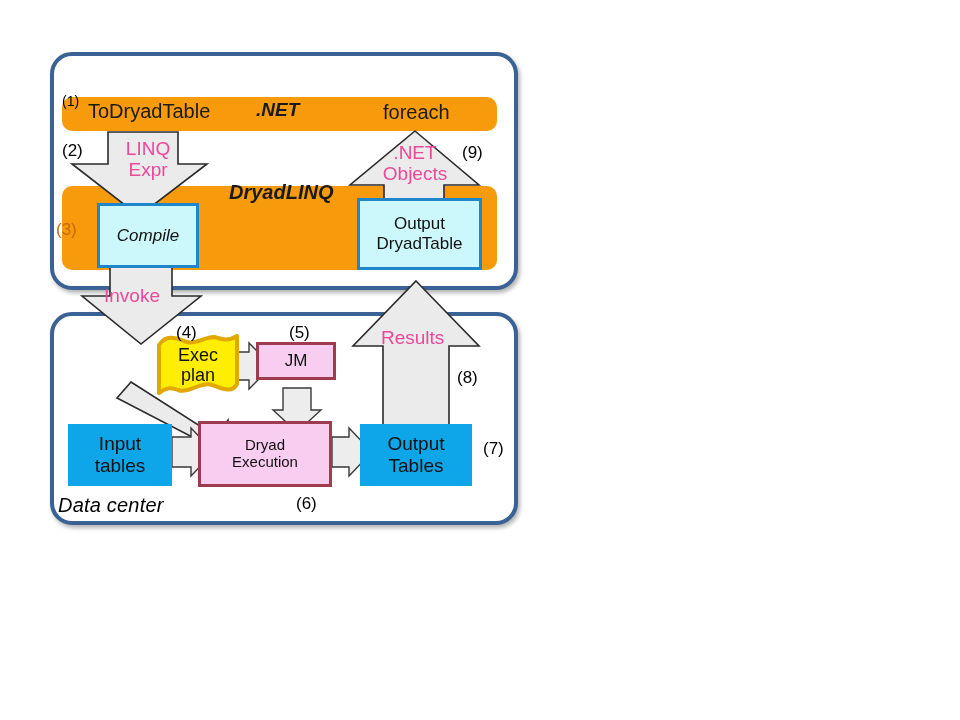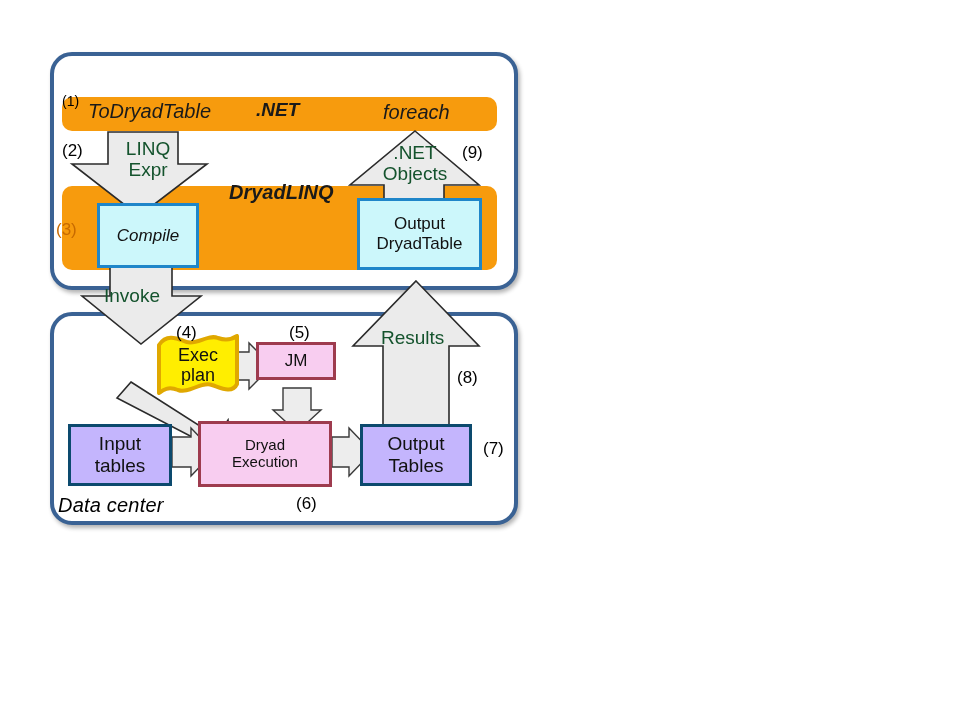--- a/index.html
+++ b/index.html
@@ -44,21 +44,20 @@
   }
   #net-band{left:62px;top:97px;width:435px;height:34px;}
   #dryadlinq-band{left:62px;top:186px;width:435px;height:84px;}
 
   .band-text{
     position:absolute;
     font-size:19px;
     color:#1a1a1a;
     white-space:nowrap;
     z-index:5;
-    font-style:italic;
   }
   .band-text.italic{font-style:italic;font-weight:bold;font-size:19px;}
 
   #todryadtable-label{left:88px;top:100px;font-size:20px;}
   #net-label{left:256px;top:99px;}
   #foreach-label{left:383px;top:101px;font-size:20px;}
   #dryadlinq-label{left:229px;top:181px;font-size:20px;}
 
   
   .step{
@@ -104,22 +103,22 @@
     color:#111;
     z-index:5;
   }
   #vertex-code-box{left:72px;top:334px;width:64px;height:62px;font-size:16px;}
   #jm-box{left:256px;top:342px;width:80px;height:38px;font-size:17px;}
   #dryad-exec-box{left:198px;top:421px;width:134px;height:66px;font-size:15px;}
 
   
   .green-box{
     position:absolute;
-    background:#c4b5fd;
-    border:3px solid #0c4a6e;
+    background:#0ea5e9;
+    border:3px solid #0ea5e9;
     box-sizing:border-box;
     display:flex;align-items:center;justify-content:center;
     text-align:center;line-height:1.15;
     font-size:19px;color:#111;
     z-index:5;
   }
   #input-tables-box{left:68px;top:424px;width:104px;height:62px;}
   #output-tables-box{left:360px;top:424px;width:112px;height:62px;}
 
   
@@ -129,21 +128,21 @@
   #exec-plan-flag .flag-text{
     position:absolute;left:0;top:0;width:84px;height:62px;
     display:flex;align-items:center;justify-content:center;
     text-align:center;line-height:1.12;font-size:18px;color:#111;
   }
 
   
   #arrow-layer{position:absolute;left:0;top:0;width:960px;height:720px;z-index:4;}
 
   .arrow-label{
-    position:absolute;font-size:19px;color:#14532d;white-space:nowrap;z-index:9;
+    position:absolute;font-size:19px;color:#ec4899;white-space:nowrap;z-index:9;
   }
   #linq-expr-label{left:113px;top:138px;text-align:center;line-height:1.12;width:70px;}
   #net-objects-label{left:379px;top:142px;text-align:center;line-height:1.12;width:72px;}
   #invoke-label{left:104px;top:285px;}
   #results-label{left:381px;top:309px;margin-top:18px;}
 </style>
 </head>
 <body>
 
 <div id="stage">

